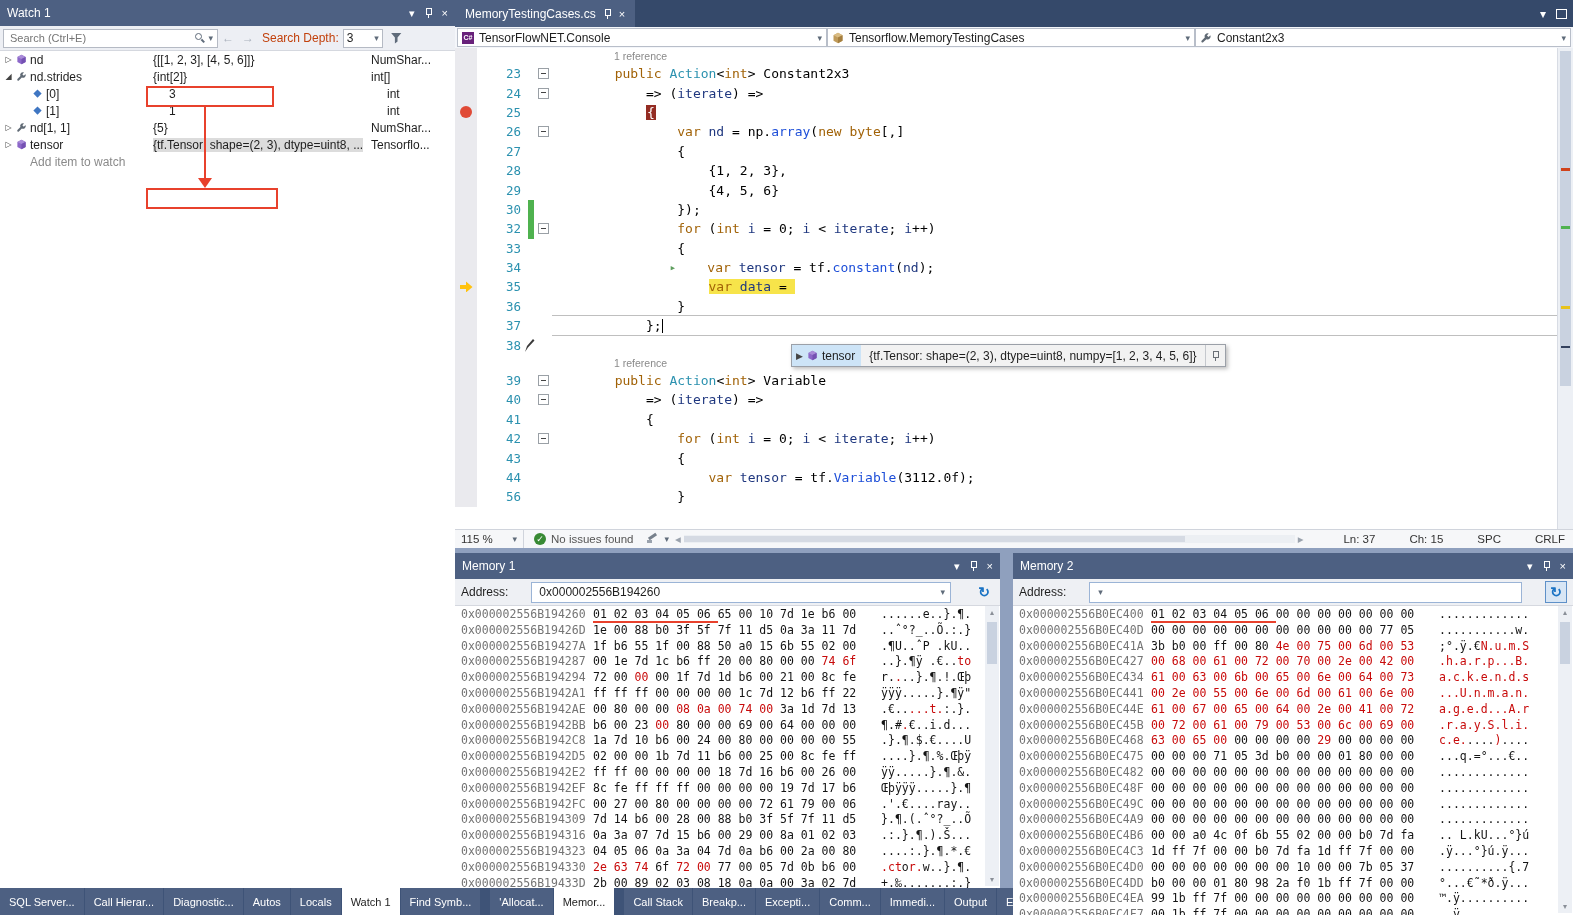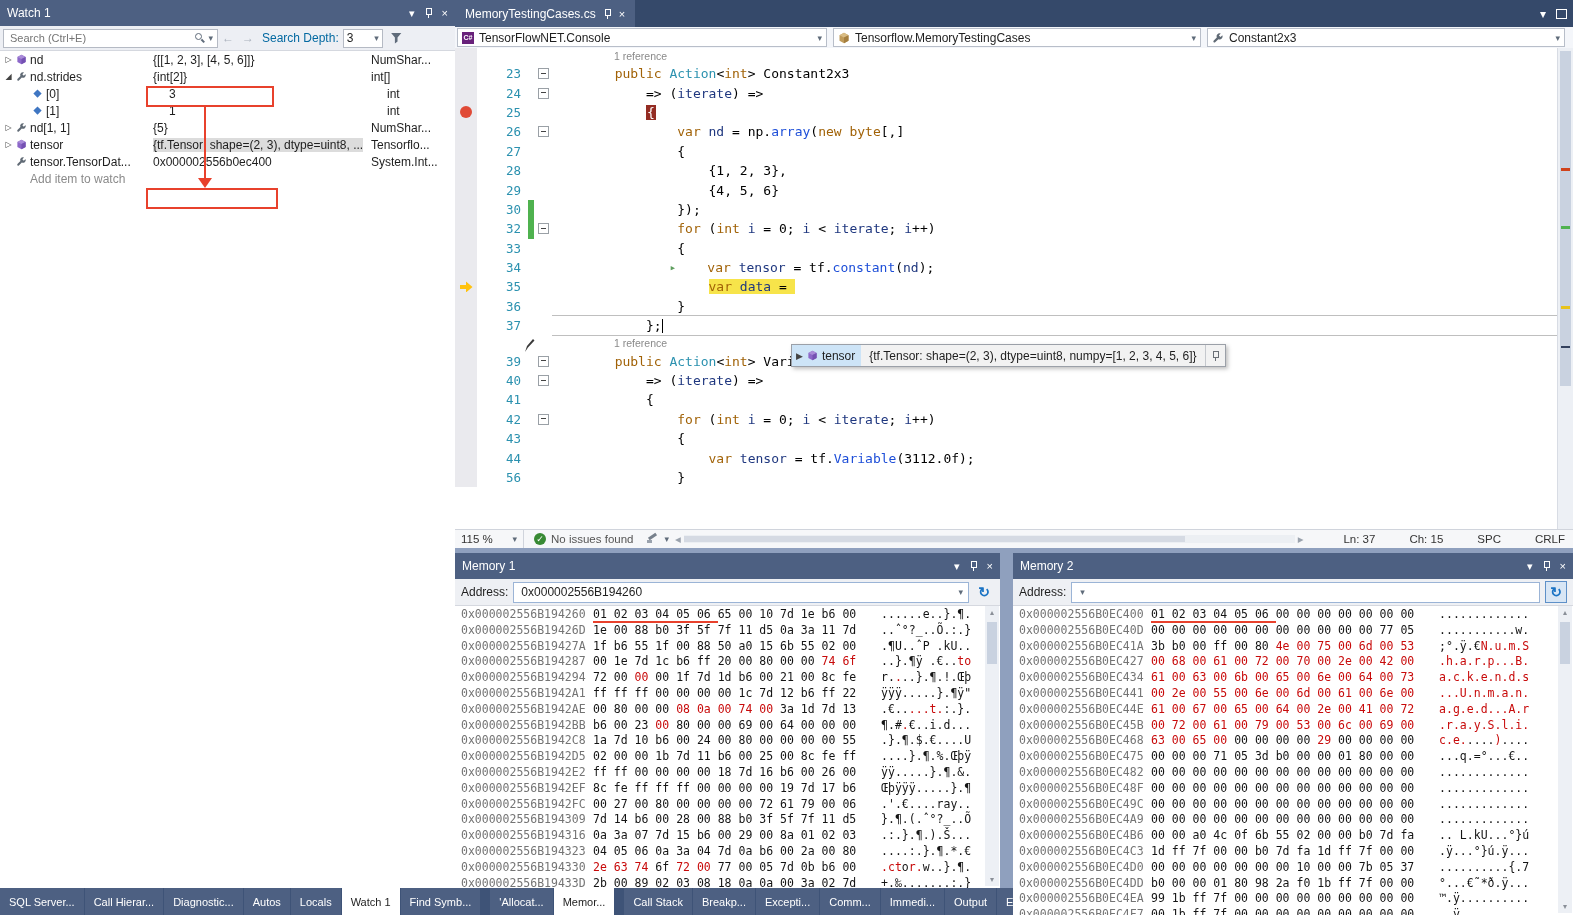--- a/index.html
+++ b/index.html
@@ -17,21 +17,21 @@
   
   .watch{left:0;top:0;width:455px;height:888px;}
   .wtool{height:24px;background:#EDEFF4;border-bottom:1px solid #D5D8DF;display:flex;align-items:center;padding:0 3px;}
   .searchbox{width:205px;height:17px;background:#fff;border:1px solid #B5BAC4;display:flex;align-items:center;padding:0 4px;}
   .searchbox input{border:none;outline:none;flex:1;font-size:11px;color:#6a6a6a;font-family:"Liberation Sans",sans-serif;background:transparent}
   .mag{width:10px;height:10px;position:relative;display:inline-block}
   .mag::before{content:"";position:absolute;width:5px;height:5px;border:1.5px solid #5F6B7A;border-radius:50%;left:0;top:0}
   .mag::after{content:"";position:absolute;width:4px;height:1.5px;background:#5F6B7A;transform:rotate(45deg);left:6px;top:7px}
   .chev{color:#5F6B7A;font-size:9px;margin-left:3px}
   .navarr{color:#A9B0BC;margin:0 4px;font-size:12px}
-  .wlabel{margin:8px 4px;color:#0369a1}
+  .wlabel{margin:8px 4px;color:#c2410c}
   .depthbox{width:32px;height:17px;background:#fff;border:1px solid #B5BAC4;display:flex;align-items:center;justify-content:space-between;padding:0 3px;}
   .funnel{width:11px;height:11px;background:#5F6B7A;clip-path:polygon(0 0,100% 0,62% 45%,62% 82%,38% 100%,38% 45%);margin-left:8px}
   .whead{height:18px;display:flex;background:#F7F7F9;border-bottom:1px solid #E0E0E6;color:#333;}
   .whead>div{padding:2px 4px;border-right:1px solid #D8D8DF;}
   .wc-name{width:148px}.wc-val{width:214px}.wc-type{flex:1}
   .w-row{height:17px;display:flex;align-items:center;font-size:12px;}
   .w-name{width:148px;display:flex;align-items:center;overflow:hidden;white-space:nowrap}
   .w-val{width:214px;overflow:hidden;white-space:nowrap;padding-left:2px}
   .w-type{flex:1;overflow:hidden;white-space:nowrap;color:#1e1e1e;padding-left:4px}
   .w-exp{width:11px;display:inline-block;text-align:center;font-size:8px;color:#444;}
@@ -43,21 +43,21 @@
   .annline{position:absolute;width:2px;background:#E8412C;z-index:4;pointer-events:none}
   .annhead{position:absolute;width:0;height:0;border-left:7px solid transparent;border-right:7px solid transparent;border-top:10px solid #E8412C;z-index:4;pointer-events:none}
 
   
   .editor{left:455px;top:0;width:1118px;height:548px;background:#fff;border-radius:16px;}
   .tabbar{height:27px;background:#35496A;display:fl ex;display:flex;align-items:stretch;position:relative}
   .doctab{background:#4d6082;color:#fff;display:flex;align-items:center;gap:7px;padding:0 10px;font-size:12px;}
   .tabbar-right{position:absolute;right:6px;top:0;height:27px;display:flex;align-items:center;gap:10px;color:#fff}
   .winsq{width:9px;height:8px;border:1.5px solid #fff;display:inline-block}
   .navbar{height:21px;background:#F4F6FA;border-bottom:1px solid #CCD2DE;display:flex;align-items:center;padding:0 2px;}
-  .combo{height:17px;background:#fff;border:1px solid #B8BEC9;display:flex;align-items:center;padding:0 4px;margin-right:6px;font-size:12px;overflow:hidden;white-space:nowrap}
+  .combo{height:17px;background:#fff;border:1px solid #B8BEC9;display:flex;align-items:center;padding:0 4px;margin-right:0;font-size:12px;overflow:hidden;white-space:nowrap}
   .combo .cl{flex:1;overflow:hidden}
   .cico{width:12px;height:12px;margin-right:5px;display:inline-flex}
   .cico svg{width:12px;height:12px}
   .csico{width:12px;height:12px;background:#68217A;color:#fff;font-size:7px;font-weight:bold;display:inline-flex;align-items:center;justify-content:center;margin-right:5px}
   .codearea{position:absolute;left:0;right:0;top:48px;bottom:18px;overflow:hidden;background:#fff}
   .code-row{display:flex;height:19.4px;align-items:center;}
   .code-row.lens{height:16px}
   .cm-ind{width:22px;height:100%;background:#EAEAEE;display:flex;align-items:center;justify-content:center;flex:none}
   .cm-num{width:44px;text-align:right;padding-right:7px;color:#2B91AF;font-family:"DejaVu Sans Mono",monospace;font-size:12.5px;flex:none}
   .cm-chg{width:6px;height:100%;flex:none}
@@ -90,21 +90,21 @@
   .cleanup::before{content:"";position:absolute;left:1px;top:1px;width:9px;height:3px;background:#77808C;transform:rotate(-35deg)}
   .cleanup::after{content:"";position:absolute;left:0;top:6px;width:5px;height:3px;background:#9AA2AD}
   .hs{flex:1;height:100%;display:flex;align-items:center;margin:0 6px;color:#9AA2AD}
   .hs-track{flex:1;height:8px;background:#ECEFF3;margin:0 3px;position:relative}
   .hs-thumb{position:absolute;left:0;top:1px;height:6px;width:82%;background:#D5DAE3}
   .sb-field{margin-left:34px;white-space:nowrap}
 
   
   .mem1{left:455px;top:553px;width:545px;height:335px;}
   .mem2{left:1013px;top:553px;width:560px;height:362px;}
-  .addrbar{height:26px;background:#EEF0F4;border-bottom:1px solid #D5D8DF;display:flex;align-items:center;padding:0 6px;gap:5px}
+  .addrbar{height:26px;background:#EEF0F4;border-bottom:1px solid #D5D8DF;display:flex;align-items:center;padding:0 6px;gap:23px}
   .addrcombo{flex:1;height:19px;background:#fff;border:1px solid #9BB4D6;display:flex;align-items:center;padding:0 5px}
   .addrcombo input{border:none;outline:none;flex:1;font-size:12px;background:transparent;font-family:"Liberation Sans",sans-serif;color:#1e1e1e}
   .refbtn{width:20px;height:20px;display:flex;align-items:center;justify-content:center;color:#1A73C4;font-size:14px;font-weight:bold}
   .refbtn.pressed{border:1px solid #5E90C8;background:#D8E6F5}
   .memrows{font-family:"DejaVu Sans Mono",monospace;font-size:11.5px;line-height:15.8px;padding:1px 0 0 6px;overflow:hidden;position:relative}
   .m-row{display:flex;white-space:pre;height:15.8px}
   .m-addr{width:132px;color:#747474;flex:none}
   .m-hex{width:278px;flex:none;color:#141414}
   .m-ascii{color:#141414;margin-left:10px}
   .redb{color:#C80A0A}
@@ -229,33 +229,20 @@
               </svg>
             </span>
             <span>tensor</span>
           </span>
           <span class="w-val"><span class="shade">{tf.Tensor: shape=(2, 3), dtype=uint8, ...</span></span>
           <span class="w-type">Tensorflo...</span>
         </div>
         <div class="w-row">
           <span class="w-name" style="padding-left: 3px;">
             <span class="w-exp"></span>
-            <span class="w-ico">
-              <svg viewBox="0 0 16 16">
-                <path fill="#606A75" d="M13.8 4.2a4 4 0 0 1-5.3 5.3l-4.3 4.3a1.5 1.5 0 0 1-2.1-2.1l4.3-4.3a4 4 0 0 1 5.3-5.3L9.2 4.6l2.2 2.2 2.4-2.6z"></path>
-              </svg>
-            </span>
-            <span>tensor.TensorDat...</span>
-          </span>
-          <span class="w-val"><span>0x000002556b0ec400</span></span>
-          <span class="w-type">System.Int...</span>
-        </div>
-        <div class="w-row">
-          <span class="w-name" style="padding-left: 3px;">
-            <span class="w-exp"></span>
             <span class="w-ico"></span>
             <span class="ghost">Add item to watch</span>
           </span>
           <span class="w-val"><span></span></span>
           <span class="w-type"></span>
         </div>
       </div>
 
     <div class="annbox" style="left:146px;top:86px;width:124px;height:17px"></div>
     <div class="annbox" style="left:146px;top:188px;width:128px;height:17px"></div>
@@ -416,20 +403,27 @@
             <span class="cm-chg"></span>
             <span class="cm-fold"></span>
             <span class="code-text"><span class="tk-pl">                }</span></span>
           </div>
           <div class="code-row curline">
             <span class="cm-ind"></span>
             <span class="cm-num">37</span>
             <span class="cm-chg"></span>
             <span class="cm-fold"></span>
             <span class="code-text"><span class="tk-pl">            };</span><span class="caret"></span></span>
+          </div>
+          <div class="code-row">
+            <span class="cm-ind"></span>
+            <span class="cm-num">38</span>
+            <span class="cm-chg"></span>
+            <span class="cm-fold"></span>
+            <span class="code-text"></span>
           </div>
           <div class="code-row lens">
             <span class="cm-ind"></span>
             <span class="cm-num"></span>
             <span class="cm-chg"></span>
             <span class="cm-fold"></span>
             <span class="code-text"><span class="lens-text">1 reference</span></span>
           </div>
           <div class="code-row">
             <span class="cm-ind"></span>

